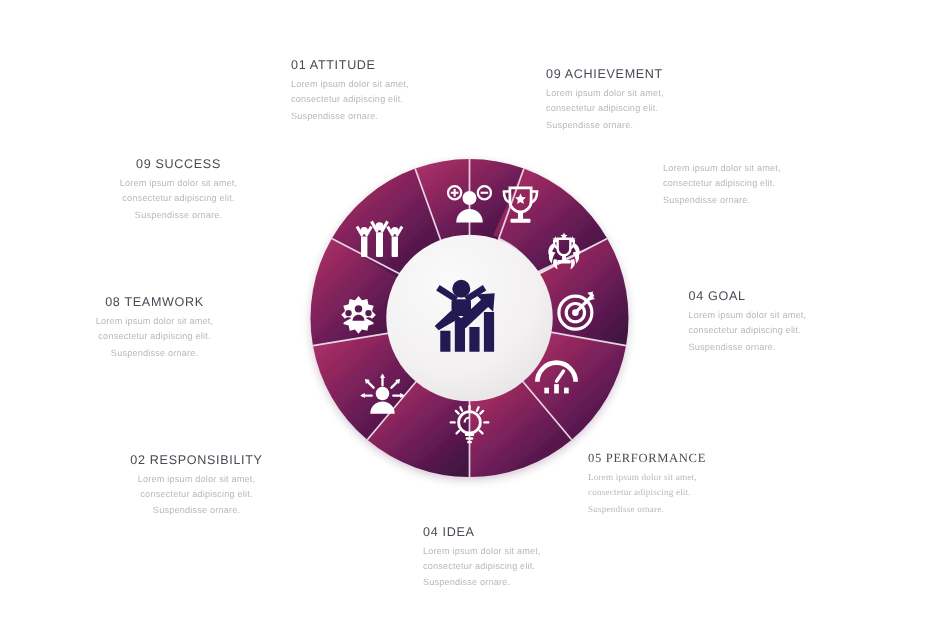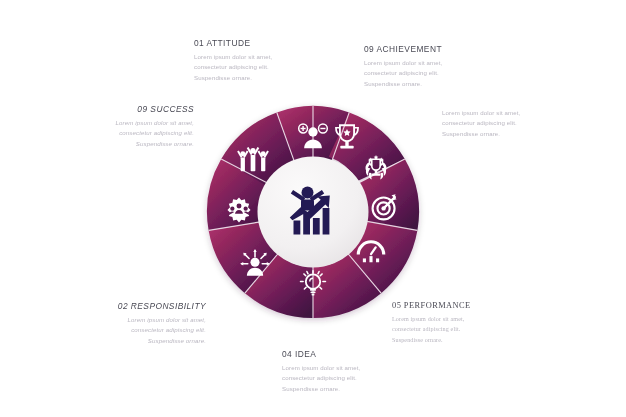--- a/index.html
+++ b/index.html
@@ -40,22 +40,21 @@
     white-space: nowrap;
   }
   .label-body {
     font-size: 6.1px;
     line-height: 1.72;
     color: #b9b6c0;
     margin: 0;
     letter-spacing: 0.12px;
   }
   .align-right {
-    text-align: right;
-    font-style: italic;
+    text-align: center;
   }
   .align-left {
     text-align: left;
   }
 </style>
 </head>
 <body>
 
 <div id="canvas">
 
@@ -276,20 +275,28 @@
   </div>
 
   <div class="label align-left" style="left:442px; top:108px;">
     <div class="label-body">
       <div>Lorem ipsum dolor sit amet,</div>
       <div>consectetur adipiscing elit.</div>
       <div>Suspendisse ornare.</div>
     </div>
   </div>
 
+  <div class="label align-left" style="left:459px; top:192px;">
+    <div class="label-title">04 GOAL</div>
+    <div class="label-body">
+      <div>Lorem ipsum dolor sit amet,</div>
+      <div>consectetur adipiscing elit.</div>
+      <div>Suspendisse ornare.</div>
+    </div>
+  </div>
 
   <div class="label align-left" style="left:392px; top:301px;font-family:Liberation Serif, serif;">
     <div class="label-title">05 PERFORMANCE</div>
     <div class="label-body">
       <div>Lorem ipsum dolor sit amet,</div>
       <div>consectetur adipiscing elit.</div>
       <div>Suspendisse ornare.</div>
     </div>
   </div>
 
@@ -304,20 +311,28 @@
 
   <div class="label align-right" style="left:56px; top:301px;">
     <div class="label-title">02 RESPONSIBILITY</div>
     <div class="label-body">
       <div>Lorem ipsum dolor sit amet,</div>
       <div>consectetur adipiscing elit.</div>
       <div>Suspendisse ornare.</div>
     </div>
   </div>
 
+  <div class="label align-right" style="left:28px; top:196px;">
+    <div class="label-title">08 TEAMWORK</div>
+    <div class="label-body">
+      <div>Lorem ipsum dolor sit amet,</div>
+      <div>consectetur adipiscing elit.</div>
+      <div>Suspendisse ornare.</div>
+    </div>
+  </div>
 
   <div class="label align-right" style="left:44px; top:104px;">
     <div class="label-title">09 SUCCESS</div>
     <div class="label-body">
       <div>Lorem ipsum dolor sit amet,</div>
       <div>consectetur adipiscing elit.</div>
       <div>Suspendisse ornare.</div>
     </div>
   </div>
 

